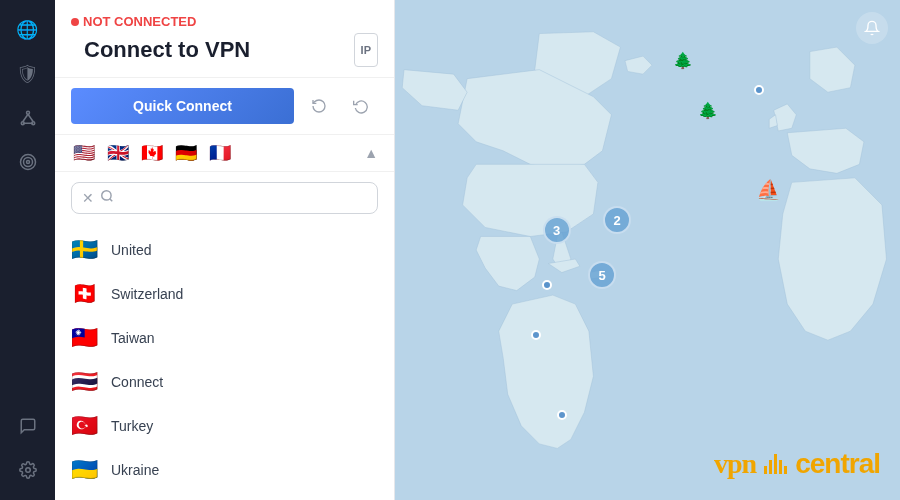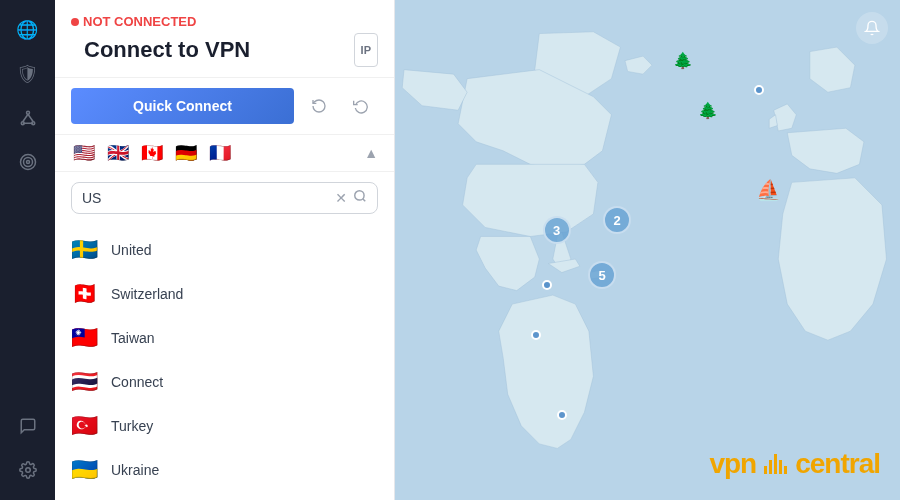--- a/index.html
+++ b/index.html
@@ -340,21 +340,20 @@
   <div class="flag-row">
     <div class="flag-item">🇺🇸</div>
     <div class="flag-item">🇬🇧</div>
     <div class="flag-item">🇨🇦</div>
     <div class="flag-item">🇩🇪</div>
     <div class="flag-item">🇫🇷</div>
     <div class="chevron">▲</div>
   </div>
 
   <div class="search-box">
-    <input type="text" value="US" style="">
     <button class="search-clear">✕</button>
     <button class="search-icon-btn">
       <svg width="14" height="14" viewBox="0 0 24 24" fill="none" stroke="currentColor" stroke-width="2.5">
         <circle cx="11" cy="11" r="8"></circle>
           <line x1="21" y1="21" x2="16.65" y2="16.65"></line>
       </svg>
     </button>
   </div>
 
   <div class="country-list">
@@ -461,21 +460,21 @@
   <div class="marker marker-boat" style="top:38%;left:74%">⛵</div>
 
   <div class="map-bell">
     <svg width="16" height="16" viewBox="0 0 24 24" fill="none" stroke="white" stroke-width="2">
       <path d="M18 8A6 6 0 0 0 6 8c0 7-3 9-3 9h18s-3-2-3-9"></path>
       <path d="M13.73 21a2 2 0 0 1-3.46 0"></path>
     </svg>
   </div>
 
   <div class="vpn-watermark">
-    <span style="font-size:28px;font-weight:900;color:#f0a500;letter-spacing:-1px;">vpn</span>
+    <span style="font-size:28px;font-weight:900;color:#f0a500;letter-spacing:-1px;font-family:Liberation Serif, serif;">vpn</span>
     <div class="vpn-bars">
       <div class="vpn-bar" style="height:8px;"></div>
       <div class="vpn-bar" style="height:14px;"></div>
       <div class="vpn-bar" style="height:20px;"></div>
       <div class="vpn-bar" style="height:14px;"></div>
       <div class="vpn-bar" style="height:8px;"></div>
     </div>
     <span style="font-size:28px;font-weight:900;color:#f0a500;letter-spacing:-1px;">central</span>
   </div>
 </div>

